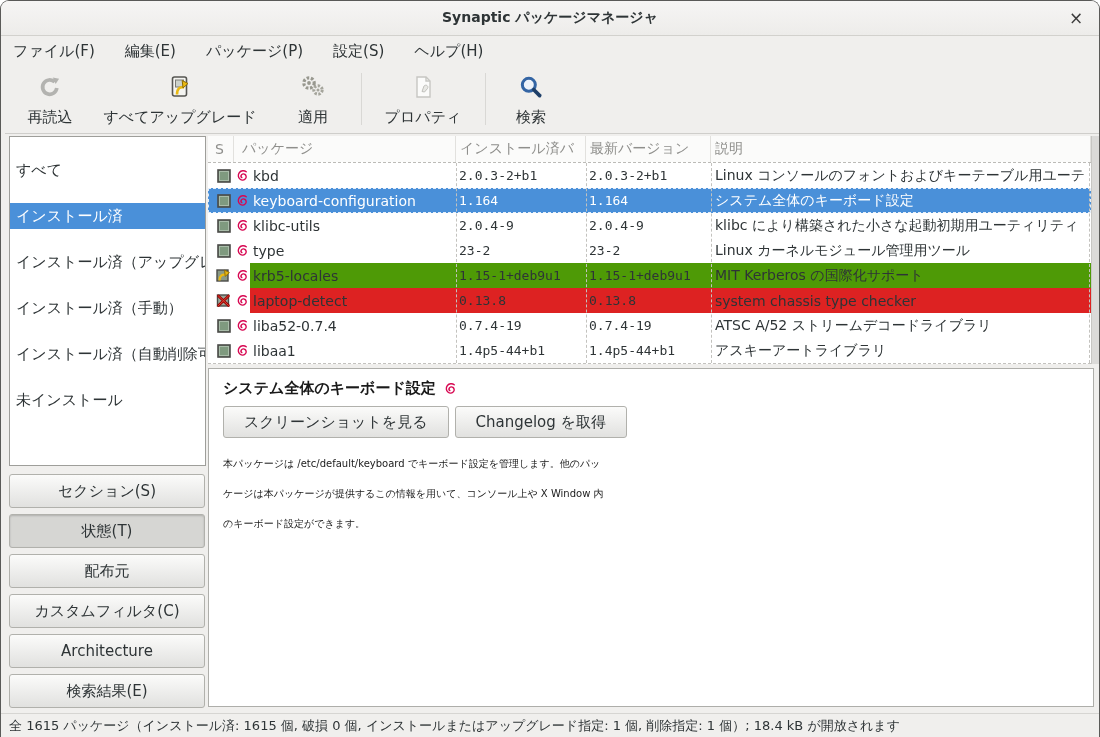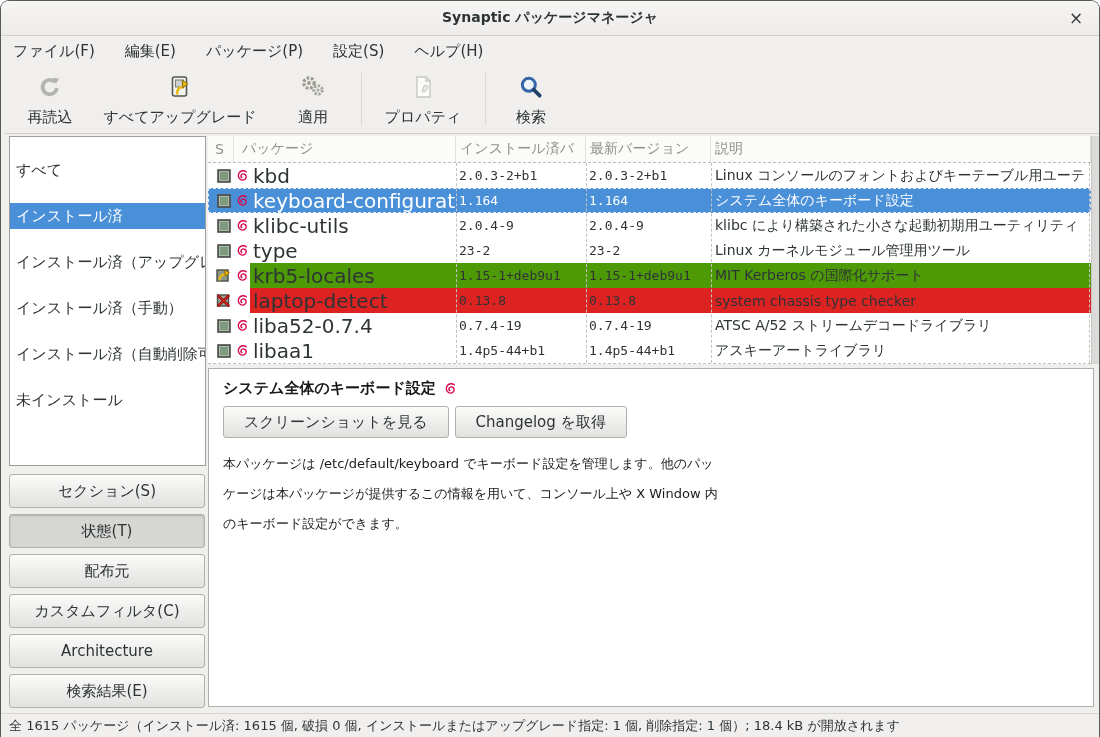--- a/index.html
+++ b/index.html
@@ -81,21 +81,21 @@
   .h-s { width:26px; padding-left:7px; }
   .h-name { width:222px; padding-left:8px; }
   .h-inst { width:130px; padding-left:4px; }
   .h-latest { width:125px; padding-left:4px; }
   .h-desc { flex:1; padding-left:4px; }
   .pkg-body { position:relative; height:202px; border-top:1px dashed #bcbbb7; }
   .pkg-row { display:flex; height:25px; align-items:center; background:#ffffff; }
   .pkg-row .cell { overflow:hidden; white-space:nowrap; height:25px; display:flex; align-items:center; }
   .c-status { width:26px; justify-content:flex-end; padding-right:3px; }
   .c-swirl { width:16px; justify-content:center; }
-  .c-name  { width:206px; padding-left:3px; font-size:20px; }
+  .c-name  { width:206px; padding-left:3px; font-size:14px; }
   .c-inst  { width:130px; padding-left:3px; font-family:"DejaVu Sans Mono", monospace; font-size:13px; }
   .c-latest{ width:125px; padding-left:3px; font-family:"DejaVu Sans Mono", monospace; font-size:13px; }
   .c-desc  { flex:1; padding-left:4px; font-size:14px; }
   .pkg-row.state-upgrade .c-name, .pkg-row.state-upgrade .c-inst,
   .pkg-row.state-upgrade .c-latest, .pkg-row.state-upgrade .c-desc { background:var(--upgrade-green); }
   .pkg-row.state-remove .c-name, .pkg-row.state-remove .c-inst,
   .pkg-row.state-remove .c-latest, .pkg-row.state-remove .c-desc { background:var(--remove-red); }
   .pkg-row.selected { background:var(--selection); color:#ffffff; outline:1px dashed rgba(255,255,255,.85); outline-offset:-1px; }
   .pkg-row.selected .cell { background:transparent; }
   
@@ -113,21 +113,21 @@
   }
   .details-title-row { display:flex; align-items:center; gap:8px; height:22px; }
   .details-title { font-size:15px; font-weight:bold; color:#1a1a1a; }
   .details-btn-row { display:flex; gap:6px; margin-top:7px; }
   .details-btn {
     height:32px; padding:0 20px;
     background:linear-gradient(#fbfbfa,#e1e1df);
     border:1px solid #b1b1ac; border-radius:3px;
     font-family:"DejaVu Sans", sans-serif; font-size:15px; color:#2e3436; cursor:default;
   }
-  .details-desc { margin-top:11px; font-size:13px; color:#1a1a1a; }
+  .details-desc { margin-top:11px; font-size:10px; color:#1a1a1a; }
   .details-desc .line { height:30px; line-height:30px; white-space:nowrap; }
   
   .statusbar {
     position:absolute; left:0; top:712px; width:100%; height:25px;
     background:#f0efed; border-top:1px solid #d6d5d2;
     display:flex; align-items:center; padding-left:8px;
     font-size:13px; color:#2e3436; white-space:nowrap;
   }
   svg { display:block; }
 </style>

